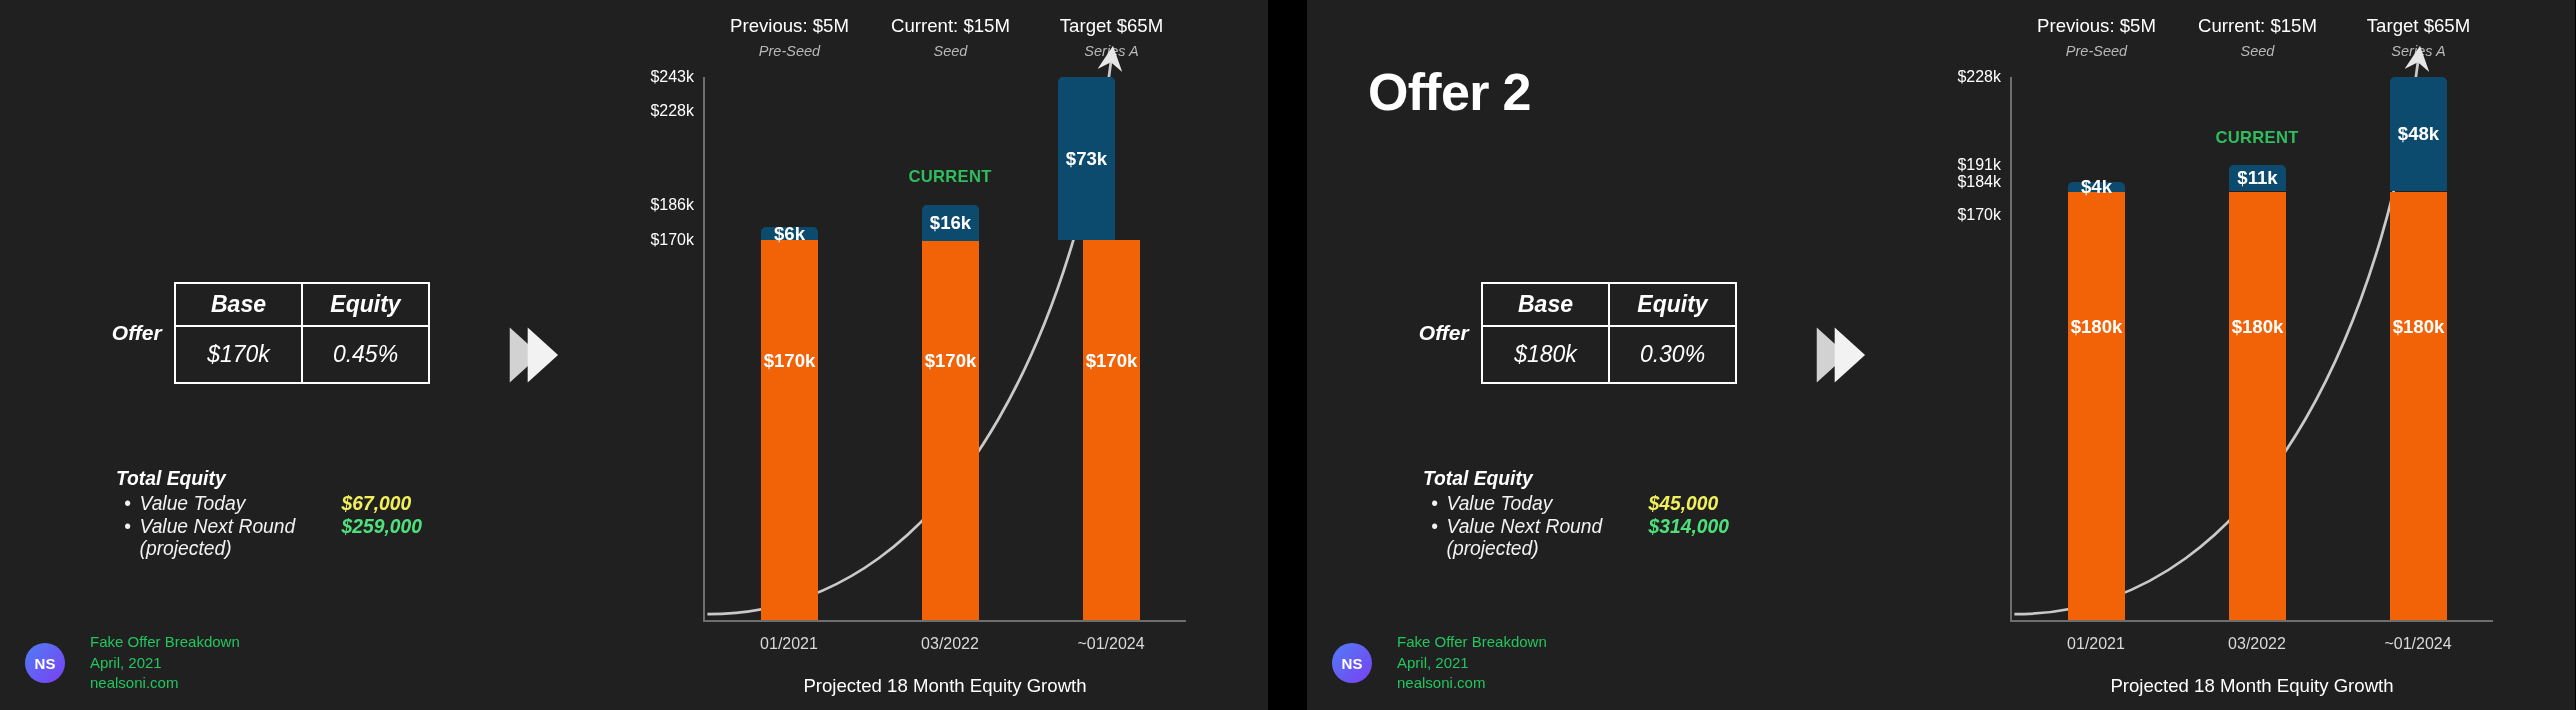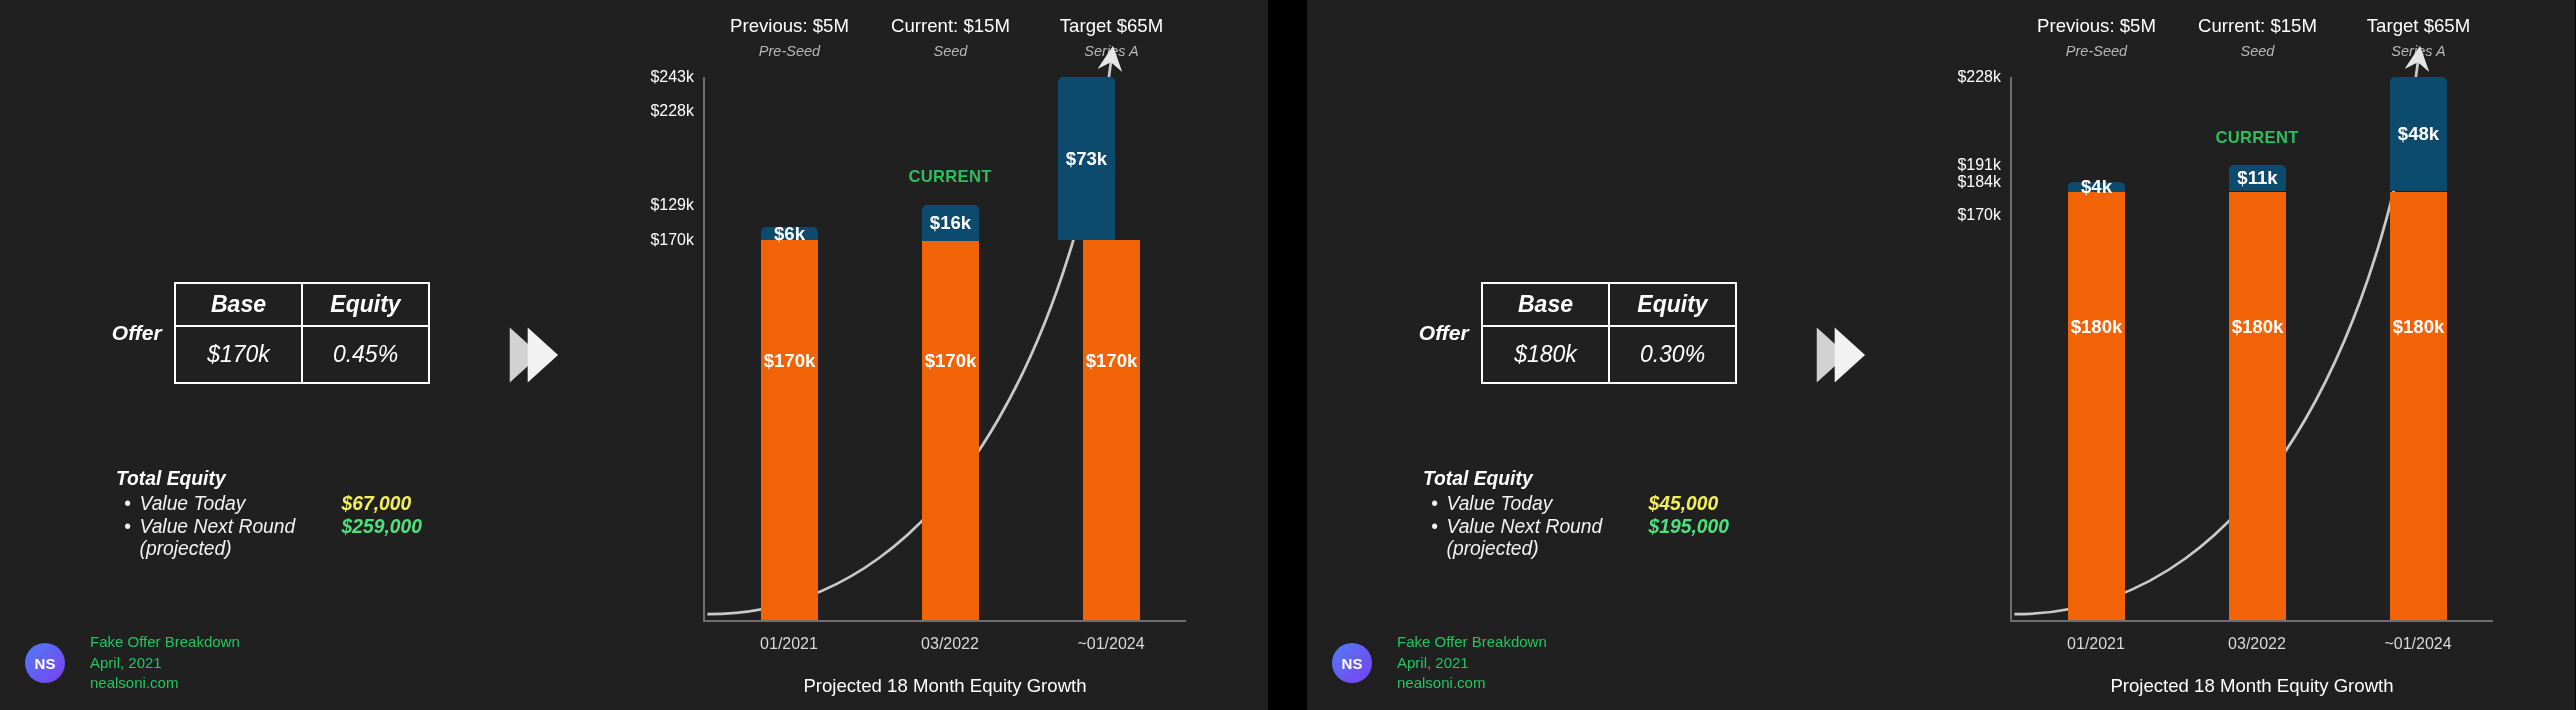--- a/index.html
+++ b/index.html
@@ -188,21 +188,21 @@
               <div class="round-sub">Seed</div>
             </div>
         <div class="round-col" style="left:400px; top:8.3px; width:235px;">
               <div class="round-title">Target $65M</div>
               <div class="round-sub">Series A</div>
             </div>
         <div class="y-axis-line" style="left:109px; top:70px; height:543px;"></div>
         <div class="x-axis-line" style="left:109px; top:613px; width:483px;"></div>
         <div class="ytick" style="right:556px; top:70px;">$243k</div>
         <div class="ytick" style="right:556px; top:104px;">$228k</div>
-        <div class="ytick" style="right:556px; top:198px;">$129k</div>
+        <div class="ytick" style="right:556px; top:198px;">$186k</div>
         <div class="ytick" style="right:556px; top:233px;">$170k</div>
         <svg class="growth-curve" style="left:0;top:0;width:656px;height:690px;" viewBox="0 0 950 1000" width="656" height="690">
             <defs>
             <marker id="ah-chart-0" markerWidth="9" markerHeight="9" refX="4" refY="4.5" orient="auto">
               <path d="M0,0 L9,4.5 L0,9 L3,4.5 Z" fill="#e6e6e6"></path>
             </marker>
           </defs>
             <path d="M 164,880 C 549,880 709.3333333333334,392.68 749.3333333333334,76" fill="none" stroke="#c9c9c9" stroke-width="4" marker-end="url(#ah-chart-0)"></path>
           </svg>
         <div class="bar-orange" style="left:167px; top:233px; width:57px; height:380px;">
@@ -228,20 +228,21 @@
         <div class="xtick" style="left:356px; top:628px;">03/2022</div>
         <div class="xtick" style="left:517px; top:628px;">~01/2024</div>
         <div class="chart-xlabel" style="left:351px; top:668px;">Projected 18 Month Equity Growth</div>
       </div>
   </section>
 
   <div class="divider"></div>
 
   <section class="panel">
 
+    <h1 class="slide-title">Offer 2</h1>
 
     <div class="offer-block">
       <div class="offer-row">
         <div class="offer-rowlabel">Offer</div>
         <table class="offer-table">
           <thead>
             <tr>
               <th>Base</th>
               <th>Equity</th>
             </tr>
@@ -267,21 +268,21 @@
       <div class="equity-head">Total Equity</div>
       <ul class="equity-list">
         <li class="equity-li">
           <span class="equity-bullet">•</span>
           <span class="equity-label">Value Today</span>
           <span class="equity-val" style="color:#f2f05a">$45,000</span>
         </li>
         <li class="equity-li">
           <span class="equity-bullet">•</span>
           <span class="equity-label">Value Next Round</span>
-          <span class="equity-val" style="color:#4fe07c">$195,000</span>
+          <span class="equity-val" style="color:#4fe07c">$314,000</span>
         </li>
       </ul>
       <div class="eq-sub" style="padding-left:23.5px">(projected)</div>
     </div>
 
     <div class="footer">
       <div class="avatar">NS</div>
       <div class="footer-text">
         <div>Fake Offer Breakdown</div>
         <div>April, 2021</div>

